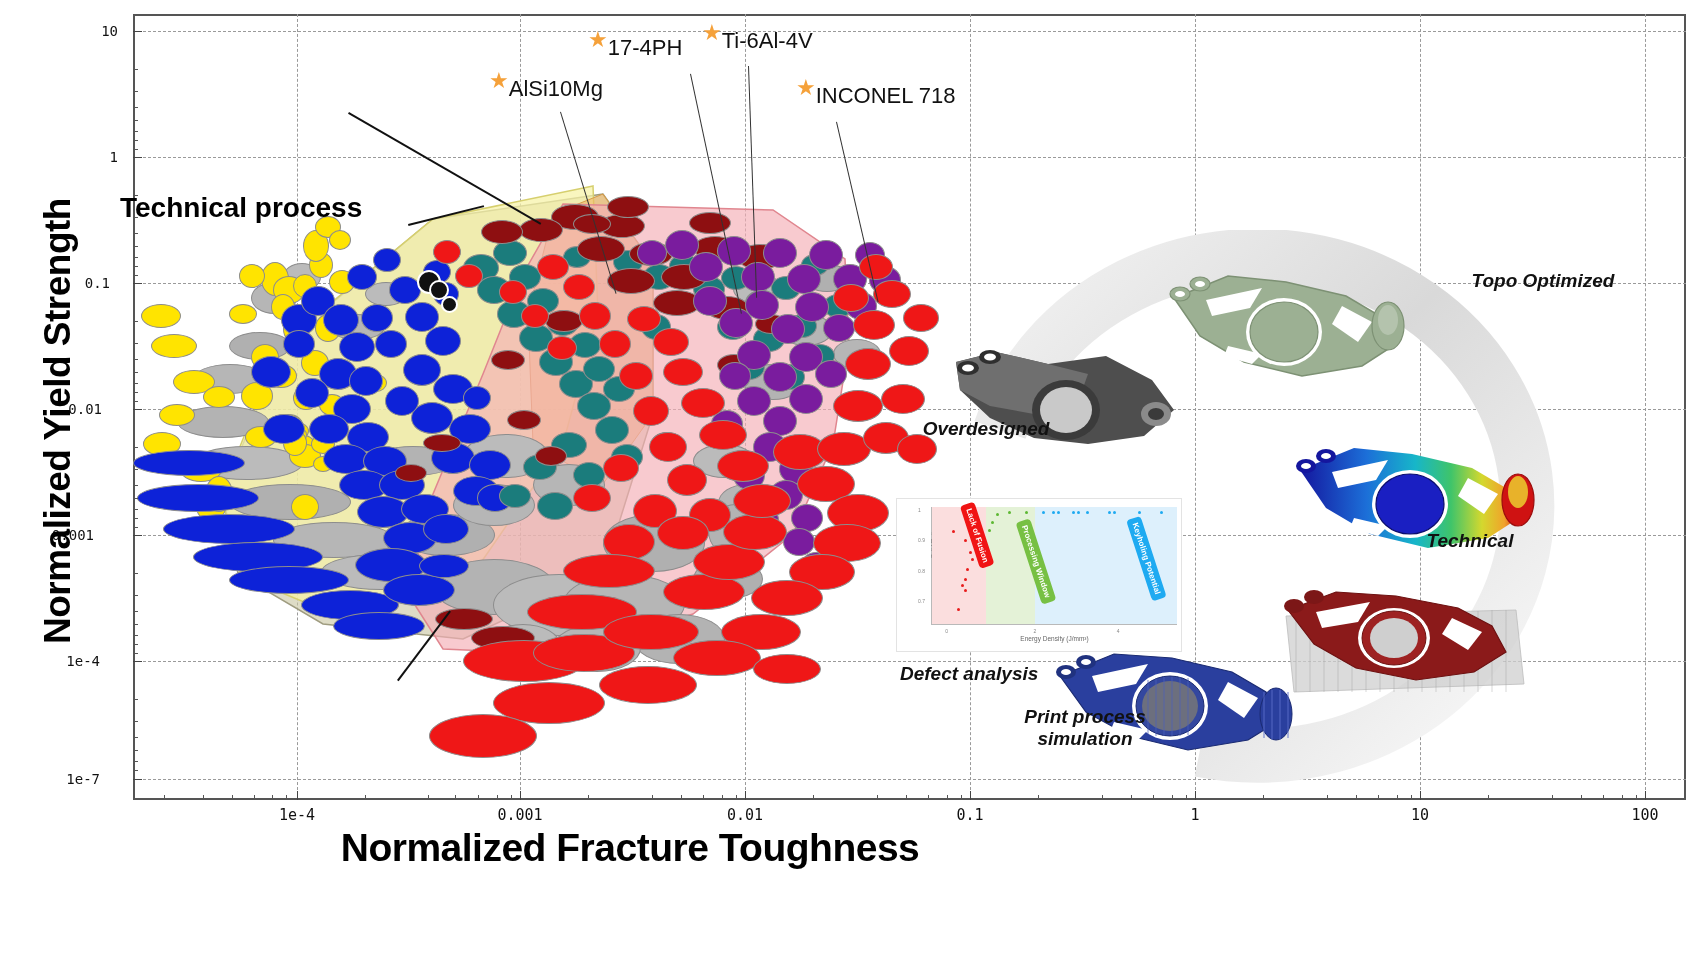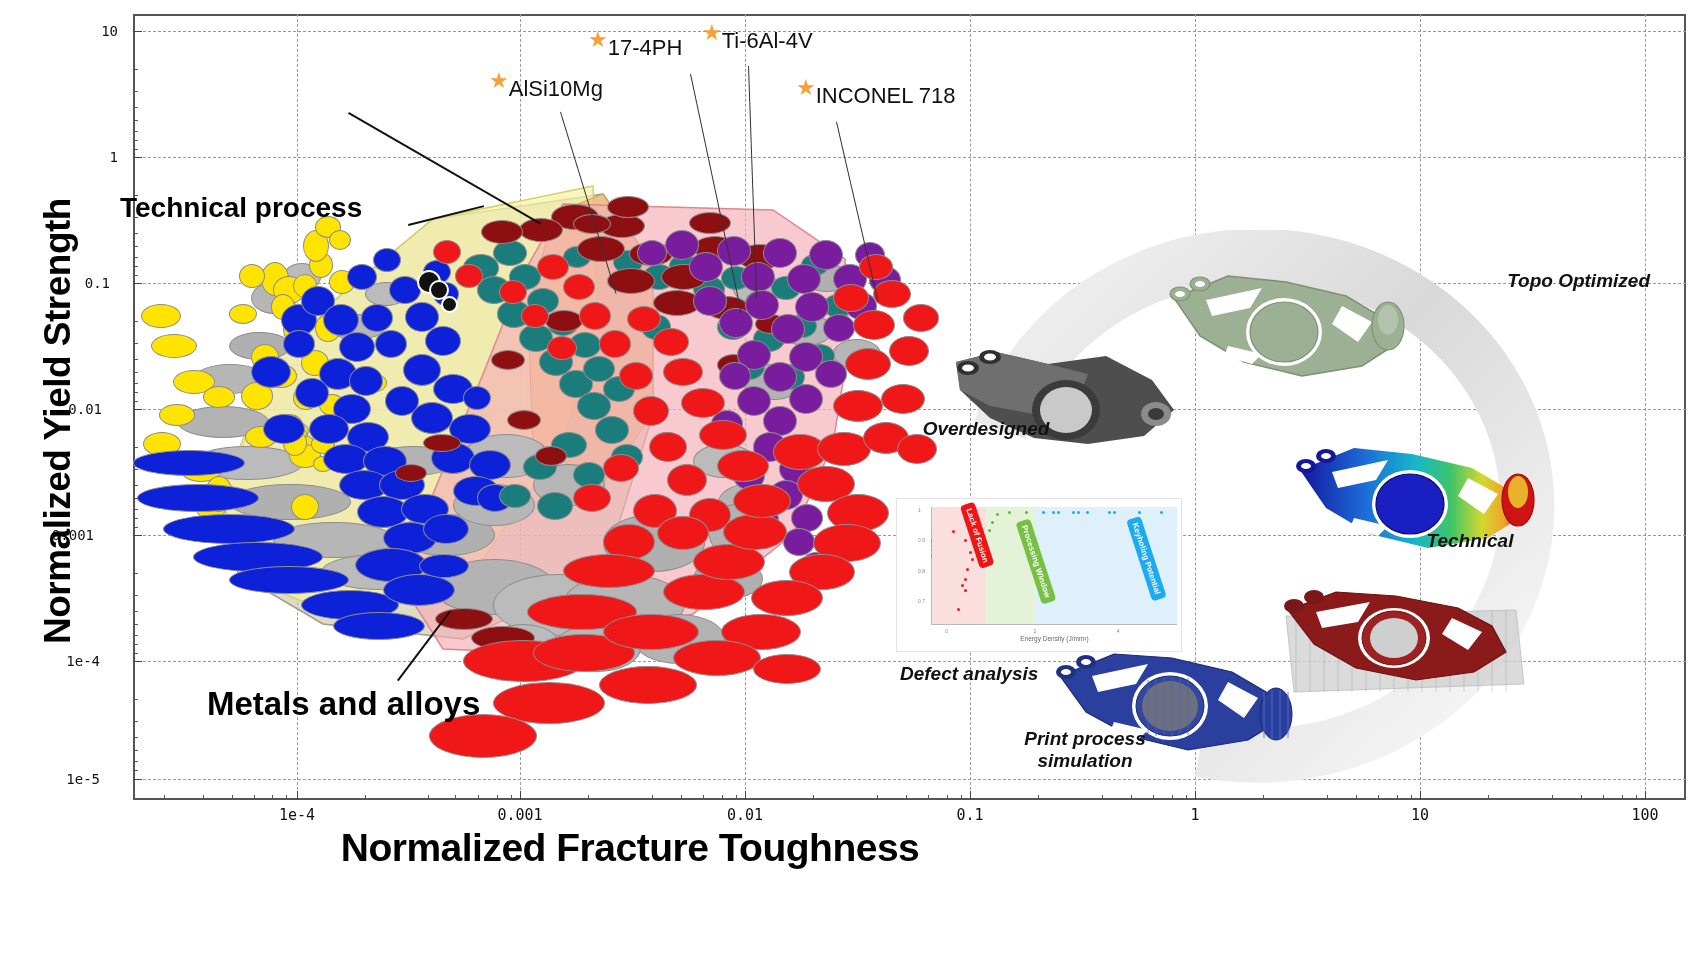--- a/index.html
+++ b/index.html
@@ -399,21 +399,21 @@
     <div class="bub" style="left:296px;top:266px;width:16px;height:16px;background:#111;border-color:#fff;border-width:2px"></div>
     <div class="bub" style="left:308px;top:282px;width:13px;height:13px;background:#111;border-color:#fff;border-width:2px"></div>
   </div>
 
   <div class="ytick-label" style="top:31px;left:58px">10</div>
   <div class="ytick-label" style="top:157px;left:58px">1</div>
   <div class="ytick-label" style="top:283px;left:50px">0.1</div>
   <div class="ytick-label" style="top:409px;left:42px">0.01</div>
   <div class="ytick-label" style="top:535px;left:34px">0.001</div>
   <div class="ytick-label" style="top:661px;left:40px">1e-4</div>
-  <div class="ytick-label" style="top:779px;left:40px">1e-5</div>
+  <div class="ytick-label" style="top:779px;left:40px">1e-7</div>
 
   <div class="ytick-mark" style="top:31px"></div>
   <div class="ytick-mark" style="top:157px"></div>
   <div class="ytick-mark" style="top:283px"></div>
   <div class="ytick-mark" style="top:409px"></div>
   <div class="ytick-mark" style="top:535px"></div>
   <div class="ytick-mark" style="top:661px"></div>
   <div class="ytick-mark" style="top:779px"></div>
 
   <div class="ytick-minor" style="top:69px"></div>
@@ -518,21 +518,20 @@
   <div class="xtick-minor" style="left:1636px"></div>
 
   <div class="axis-title-y">Normalized Yield Strength</div>
   <div class="axis-title-x">Normalized Fracture Toughness</div>
 
   <div class="leader" style="left:349px;top:112px;width:222px;transform:rotate(30deg);"></div>
 
   <div class="group-label" style="left:120px;top:192px;font-size:28px;">Technical process</div>
   <div class="leader" style="left:408px;top:224px;width:78px;transform:rotate(-14deg);"></div>
 
-  <div class="group-label" style="left:207px;top:685px;font-size:33px;">Metals and alloys</div>
   <div class="leader" style="left:397px;top:680px;width:87px;transform:rotate(-53deg);"></div>
 
   <div class="star-anno" style="left:489px;top:76px;">
     <span class="star-glyph">★</span><span>AlSi10Mg</span>
   </div>
   <div class="anno-line" style="left:560px;top:112px;height:190px;transform:rotate(-17deg);"></div>
 
   <div class="star-anno" style="left:588px;top:35px;">
     <span class="star-glyph">★</span><span>17-4PH</span>
   </div>
@@ -591,21 +590,21 @@
     <g fill="#9cb093" stroke="#7d9174" stroke-width="1.2">
       <ellipse cx="118" cy="74" rx="34" ry="30"></ellipse>
       <ellipse cx="222" cy="68" rx="16" ry="24"></ellipse>
       <ellipse cx="14" cy="36" rx="10" ry="7"></ellipse>
       <ellipse cx="34" cy="26" rx="10" ry="7"></ellipse>
     </g>
     <ellipse cx="222" cy="62" rx="10" ry="15" fill="#b4c3ad"></ellipse>
     <ellipse cx="14" cy="36" rx="5" ry="3" fill="#fff"></ellipse>
     <ellipse cx="34" cy="26" rx="5" ry="3" fill="#fff"></ellipse>
   </svg>
-  <div class="wf-label" style="left:570px;top:40px;width:180px;text-align:right;">Topo Optimized</div>
+  <div class="wf-label" style="left:553px;top:40px;width:180px;">Topo Optimized</div>
 
   <svg width="300" height="140" style="position:absolute;left:392px;top:200px;">
     <defs>
       <linearGradient id="feaGrad" x1="0" y1="0" x2="1" y2="0">
         <stop offset="0%" stop-color="#14169e"></stop>
         <stop offset="30%" stop-color="#1c6fd8"></stop>
         <stop offset="52%" stop-color="#17b6c9"></stop>
         <stop offset="68%" stop-color="#3fc46a"></stop>
         <stop offset="82%" stop-color="#d4d82e"></stop>
         <stop offset="92%" stop-color="#f0a32a"></stop>
@@ -688,21 +687,21 @@
       <line x1="212" y1="62" x2="212" y2="108"></line>
         <line x1="220" y1="60" x2="220" y2="110"></line>
       <line x1="228" y1="60" x2="228" y2="110"></line>
         <line x1="236" y1="62" x2="236" y2="108"></line>
     </g>
     <ellipse cx="14" cy="42" rx="10" ry="7" fill="#20327f"></ellipse>
     <ellipse cx="14" cy="42" rx="5" ry="3" fill="#fff"></ellipse>
     <ellipse cx="34" cy="32" rx="10" ry="7" fill="#20327f"></ellipse>
     <ellipse cx="34" cy="32" rx="5" ry="3" fill="#fff"></ellipse>
   </svg>
-  <div class="wf-label" style="left:90px;top:498px;width:190px;">Print process
+  <div class="wf-label" style="left:90px;top:476px;width:190px;">Print process
 simulation</div>
 </div>
 
 <div id="defect-inset">
   <div class="di-plot">
 
     <div class="di-ylabel">Solid Ratio</div>
 
     <div class="di-ytick" style="top:0%">1</div>
     <div class="di-ytick" style="top:26%">0.9</div>

